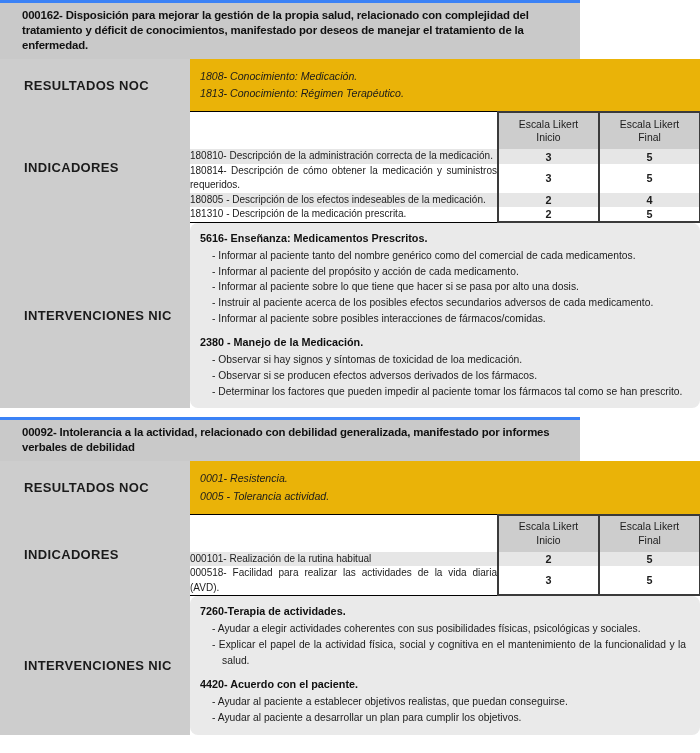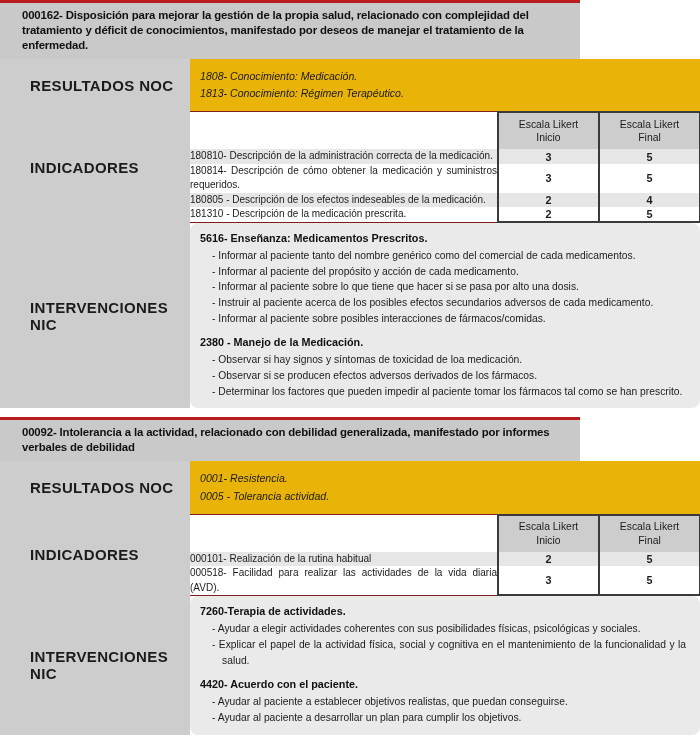--- a/index.html
+++ b/index.html
@@ -17,21 +17,21 @@
 
   .care-plan {
     width: 700px;
     position: relative;
   }
 
   
   .dx-block {
     width: 580px;
     background: #ffffff;
-    border-top: 3px solid #b91c1c;
+    border-top: 3px solid #3b82f6;
     box-sizing: border-box;
   }
 
   .dx-header {
     background: #c9c9c9;
     padding: 5px 10px 6px 22px;
     font-weight: bold;
     font-size: 11.4px;
     line-height: 1.32;
     letter-spacing: -0.15px;
@@ -45,23 +45,23 @@
     align-items: stretch;
     width: 700px;
     box-sizing: border-box;
   }
   .row-label {
     width: 190px;
     min-width: 190px;
     background: #cdcdcd;
     display: flex;
     align-items: center;
-    padding-left: 30px;
-    box-sizing: border-box;
-    font-size: 15px;
+    padding-left: 24px;
+    box-sizing: border-box;
+    font-size: 13px;
     font-weight: bold;
     letter-spacing: 0.35px;
     color: #1b1b1b;
   }
   .row-body {
     flex: 1;
     background: #ffffff;
     box-sizing: border-box;
     position: relative;
   }
@@ -77,21 +77,21 @@
     font-size: 10.6px;
     line-height: 1.62;
     color: #1b1b1b;
   }
 
   
   .ind-table {
     width: 100%;
     border-collapse: collapse;
     table-layout: fixed;
-    background: #7f1d1d;
+    background: #000000;
   }
   .ind-table td, .ind-table th {
     vertical-align: middle;
     padding: 0;
   }
   .col-ind   { width: 308px; }
   .col-lik   { width: 101px; }
 
   .hdr-blank {
     background: #ffffff;

